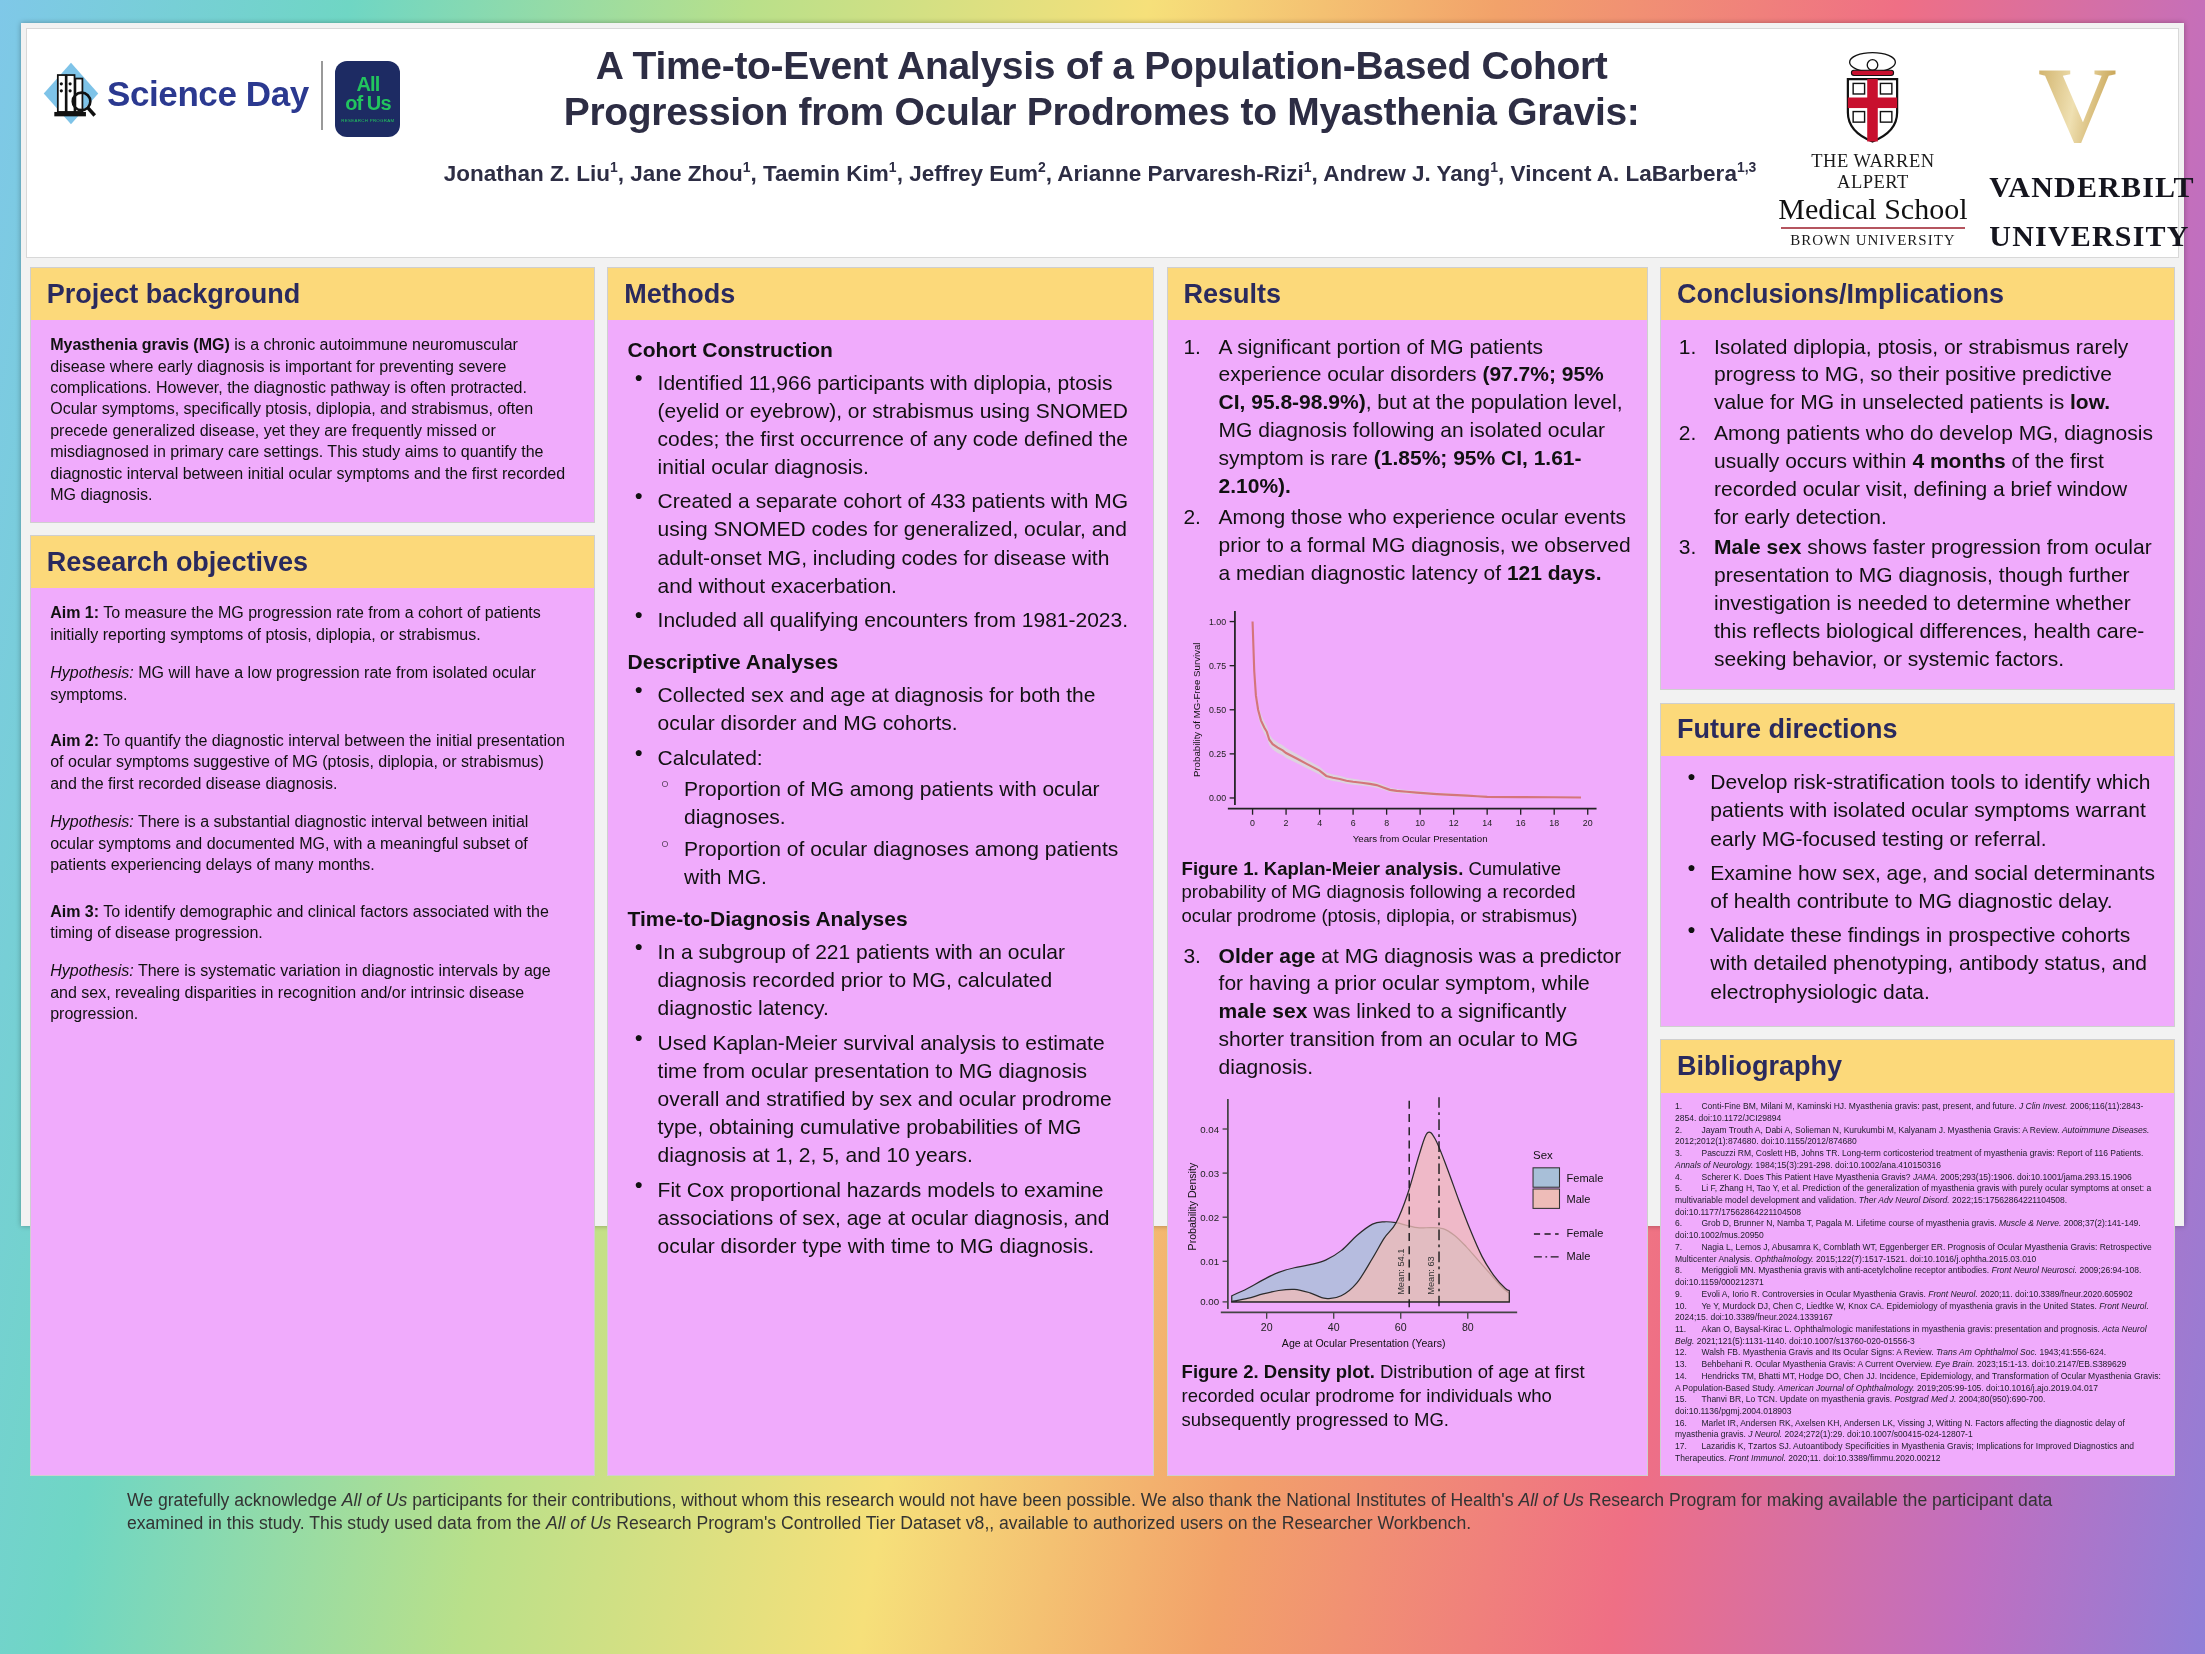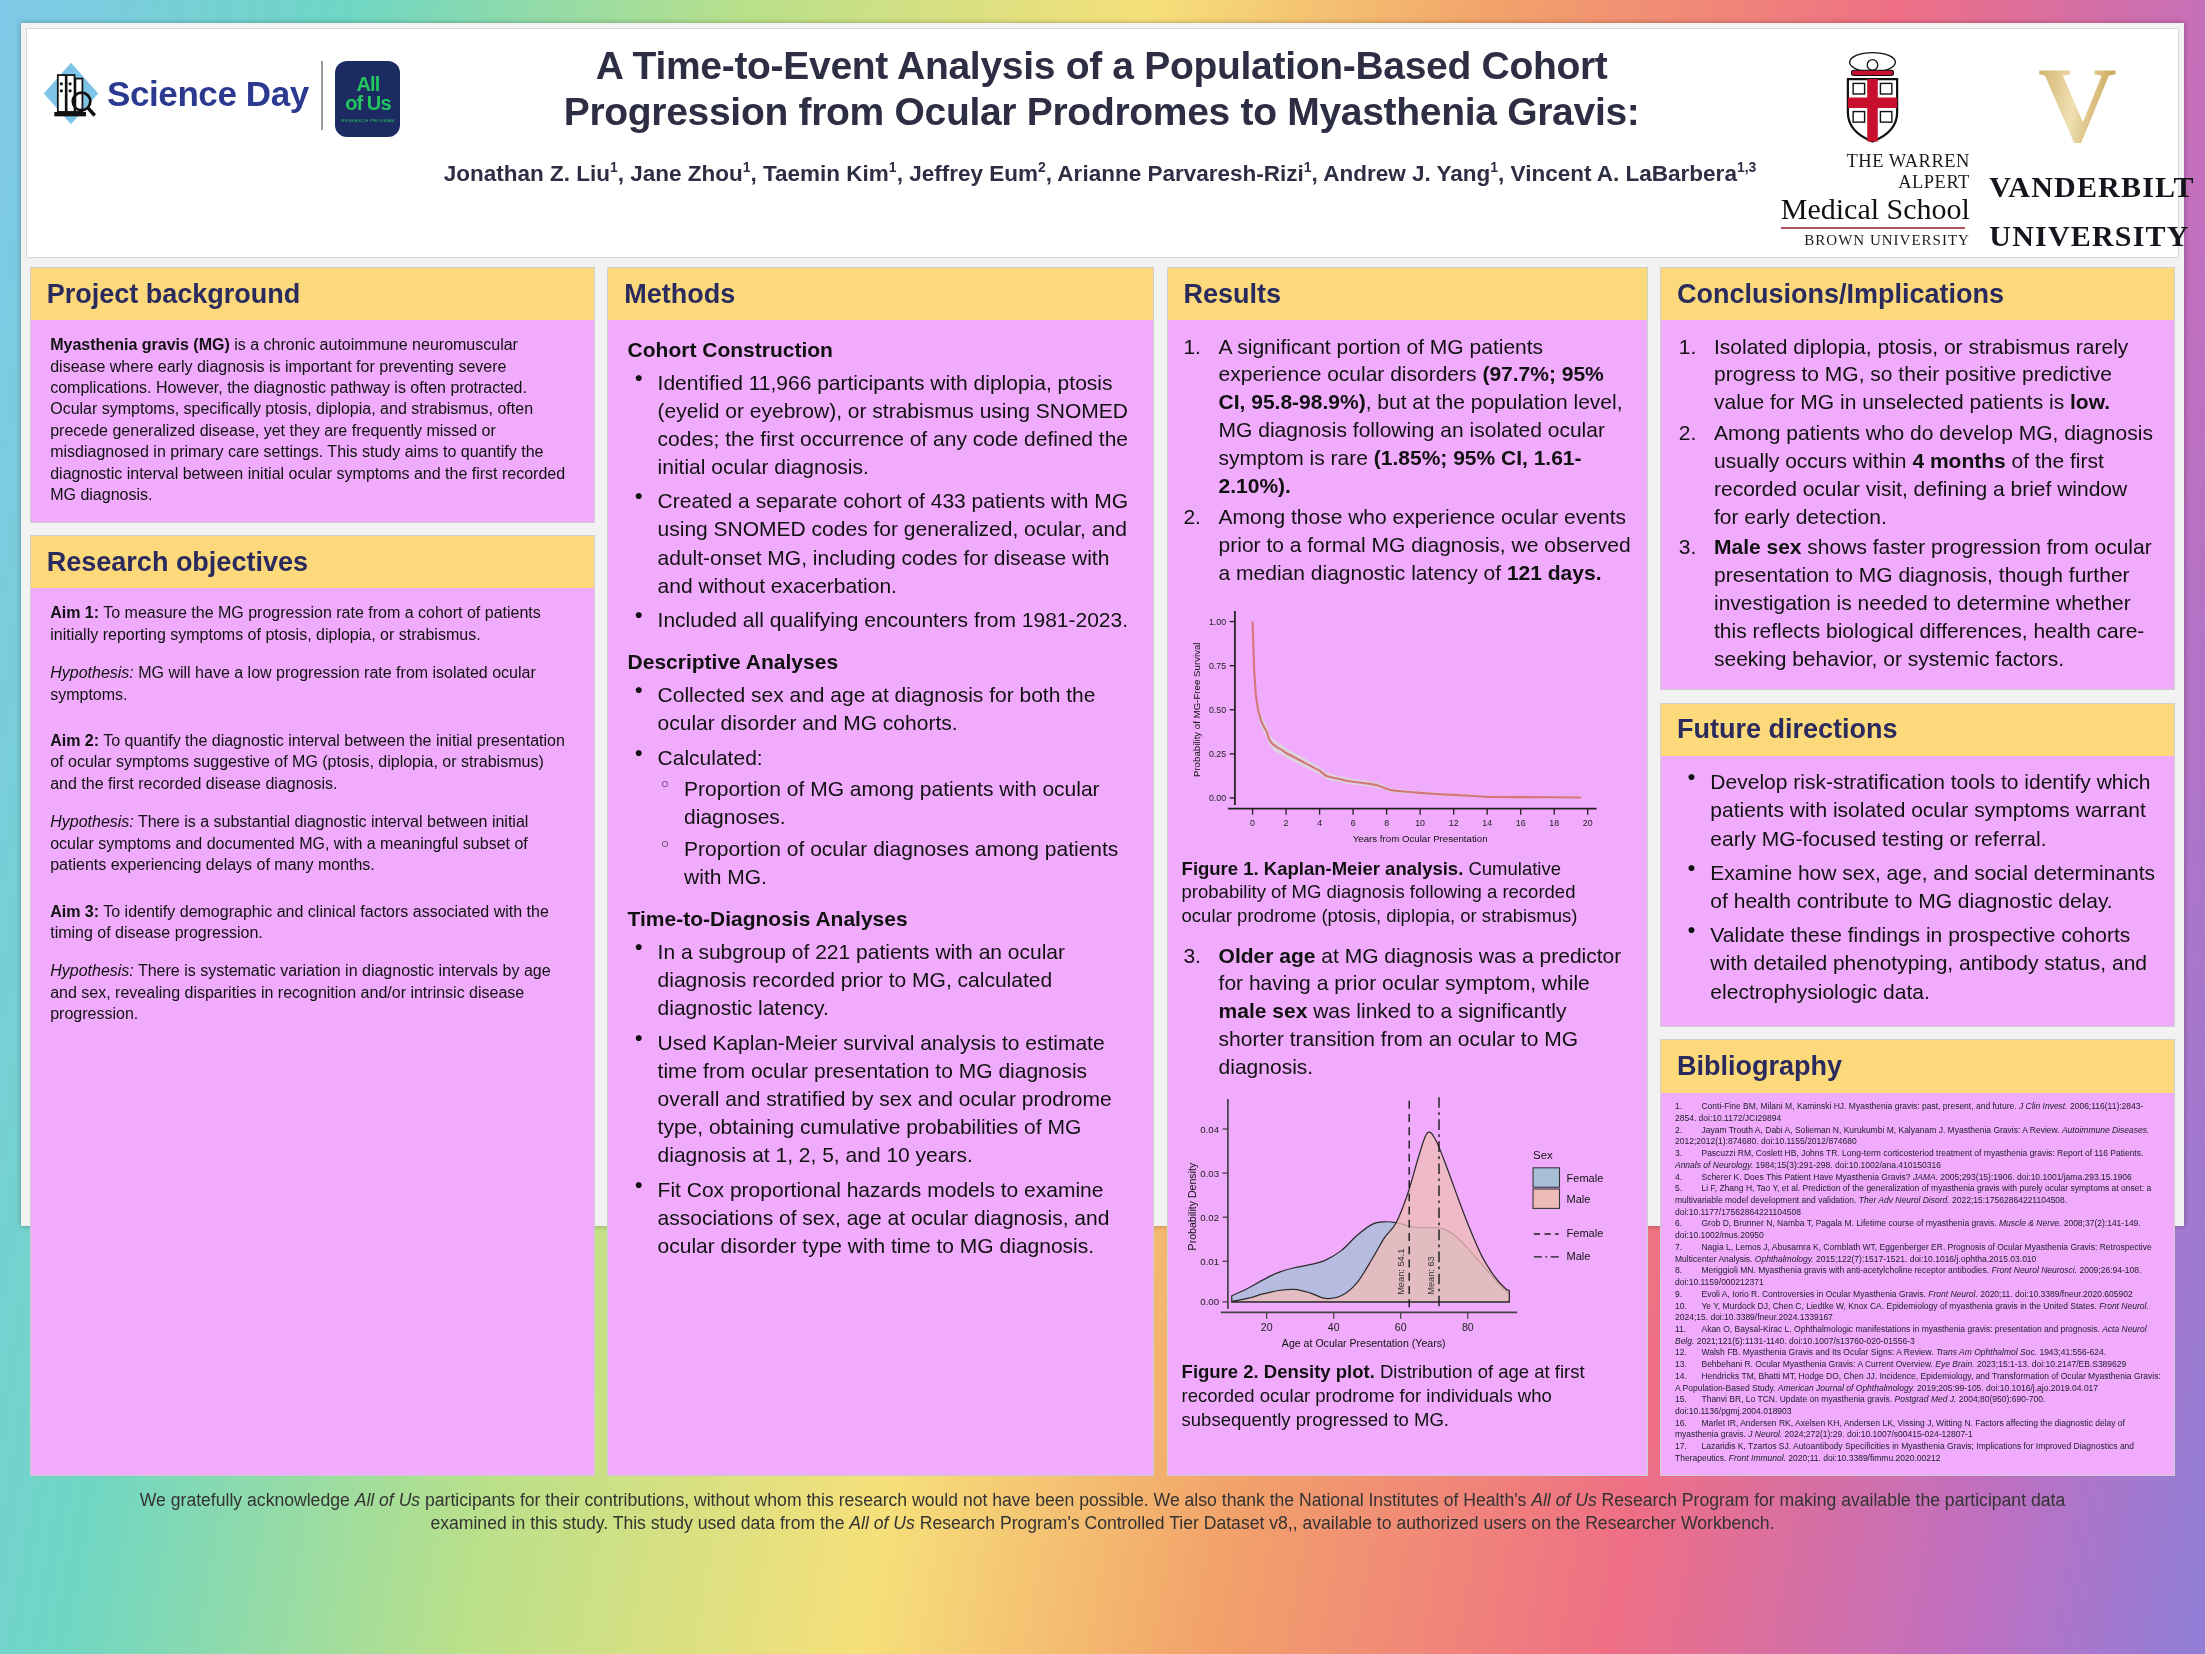--- a/index.html
+++ b/index.html
@@ -55,21 +55,21 @@
     margin-top: 23px; font-size: 22.5px; font-weight: bold; color: #2d2d44;
     line-height: 1.35;
   }
   .affil {
     margin-top: 5.3px; font-size: 21px; font-weight: bold; font-style: italic; color: #2d2d44;
     line-height: 1.3;
   }
   sup { font-size: .62em; vertical-align: super; }
 
   .hdr-right { width: 397px; flex: 0 0 397px; display: flex; align-items: flex-start; justify-content: flex-end; gap: 19.4px; padding-top: 12.4px; }
-  .logo-brown { width: 194px; text-align: right; }
+  .logo-brown { width: 194px; text-align: center; }
   .shield { width: 81px; height: 95px; margin: 0 auto 5.3px auto; position: relative; }
   .brown-l1 { font-family: "Liberation Serif", serif; font-size: 18.5px; letter-spacing: 0.5px; color: #1a1a1a; }
   .brown-l2 { font-family: "Liberation Serif", serif; font-size: 30px; color: #111; line-height: 1.05; }
   .brown-rule { height: 1.8px; background: #b5555f; margin: 2.6px 5.3px 3.5px 5.3px; }
   .brown-l3 { font-family: "Liberation Serif", serif; font-size: 15px; letter-spacing: 1px; color: #1a1a1a; }
   .logo-vandy { width: 176px; text-align: center; padding-top: 5.3px; }
   .vandy-v {
     font-family: "Liberation Serif", serif; font-size: 109px; font-weight: bold; line-height: .9;
     background: linear-gradient(100deg, #8d6e2a 0%, #d8bd7a 30%, #f0dfae 50%, #c9a council 60%, #a07d33 100%);
     background: linear-gradient(100deg,#8a6a27 0%,#d3b671 28%,#efe0b2 48%,#c8a455 68%,#8d6c29 100%);
@@ -132,21 +132,21 @@
   .figbox { margin-top: 8.8px; }
   svg.plot { display: block; }
 
   
   .bib-body { padding: 8.8px 12.4px 10.6px 14px; }
   .bib-item { font-size: 8.5px; line-height: 1.38; color: #1c1c28; margin-bottom: 0px; text-align: left; }
   .bib-item .bnum { display: inline-block; width: 26.5px; }
 
   
   .footer {
-    padding: 12.4px 106px 14px 106px; text-align: center;
+    padding: 12.4px 106px 14px 106px; 
     font-size: 17.6px; line-height: 1.34; color: #333;
   }
   .divider-line { height: 0.9px; background: #c9c9c9; margin: 0 23px; }
 </style>
 </head>
 <body>
 
 <div class="poster">
 
   <div class="header">

